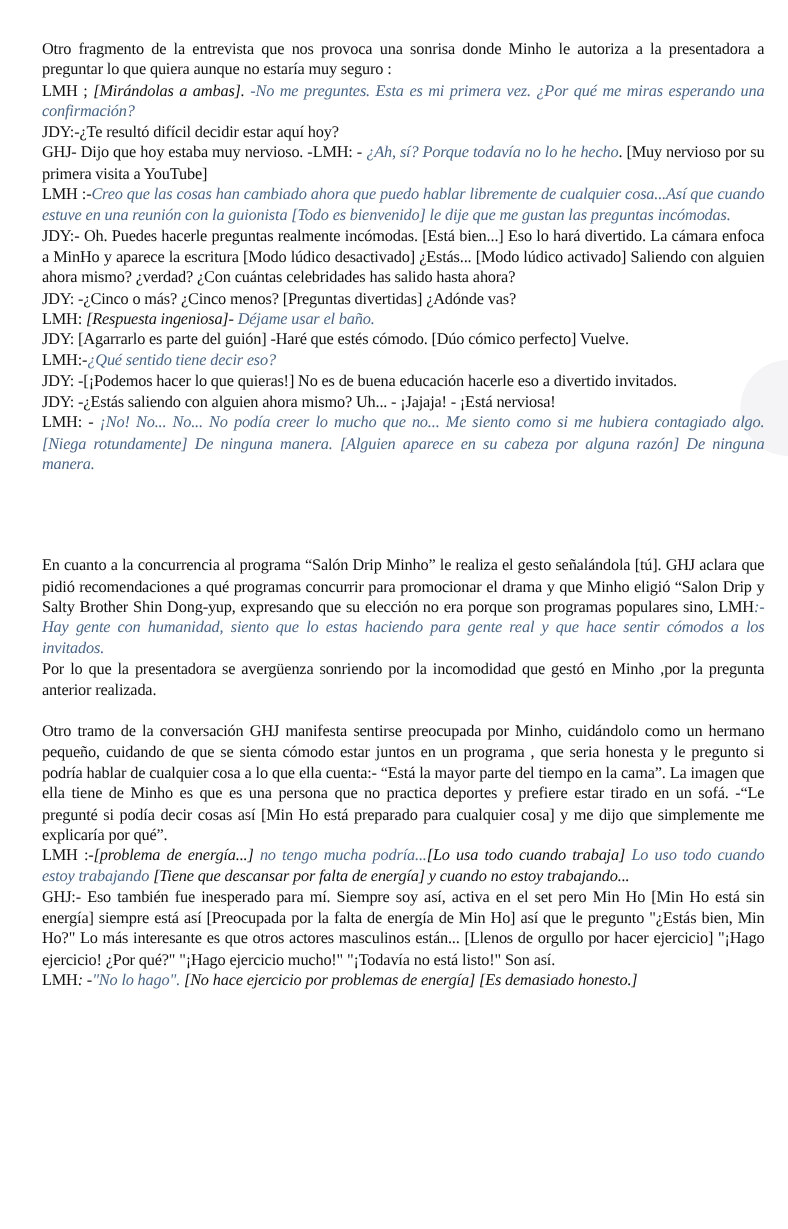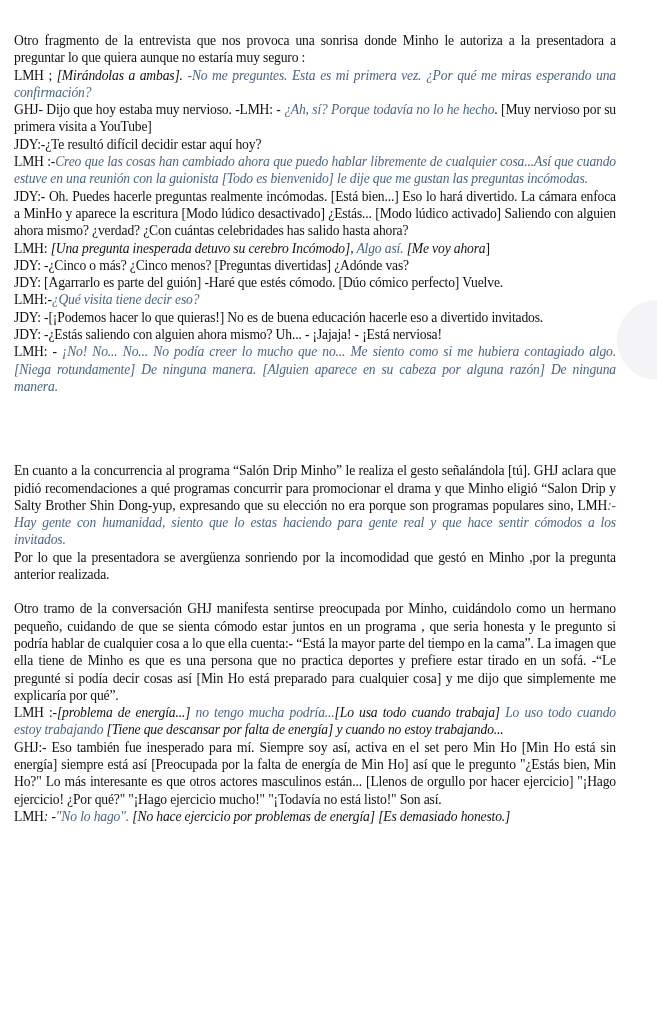--- a/index.html
+++ b/index.html
@@ -1,18 +1,18 @@
 <!DOCTYPE html>
 <html><head>
 <meta charset="utf-8">
 <style>
   html, body { margin: 0; padding: 0; background: #ffffff; }
   body { width: 657px; height: 1024px; position: relative; overflow: hidden; }
   .page {
-    position: absolute; left: 14px; top: 32px; width: 602px;
+    position: absolute; left: 35px; top: 32px; width: 602px;
     font-family: "Liberation Serif", serif;
     font-size: 13.6px; line-height: 17.3px; color: #111111;
     text-align: justify;
     letter-spacing: -0.15px;
   }
   .page p { margin: 0; }
   .i { font-style: italic; }
   .b { color: #4a6585; }
   .gap1 { height: 67px; }
   .gap2 { height: 17px; }
@@ -24,28 +24,28 @@
 </style>
 </head>
 <body>
 
 <div class="deco"></div>
 
 <div class="page">
   <p>Otro fragmento de la entrevista que nos provoca una sonrisa donde  Minho le autoriza a la presentadora a preguntar lo que quiera aunque no estaría muy seguro :</p>
   <div id="s1">
       <p><span>LMH  ; </span><span class="i">[Mirándolas a ambas]. </span><span class="i b">-No me preguntes. Esta es mi primera vez. ¿Por qué me miras esperando una confirmación?</span></p>
+      <p><span>JDY:-¿Te resultó difícil decidir estar aquí hoy?</span></p>
       <p><span>GHJ- Dijo que hoy estaba muy nervioso. -LMH: - </span><span class="i b">¿Ah, sí? Porque todavía no lo he hecho</span><span>. [Muy nervioso por su primera visita a YouTube]</span></p>
-      <p><span>JDY:-¿Te resultó difícil decidir estar aquí hoy?</span></p>
       <p><span>LMH :-</span><span class="i b">Creo que las cosas han cambiado ahora que puedo hablar libremente de cualquier cosa...Así que cuando estuve en una reunión con la guionista [Todo es bienvenido] le dije que me gustan las preguntas incómodas.</span></p>
       <p><span>JDY:- Oh. Puedes hacerle preguntas realmente incómodas. [Está bien...] Eso lo hará divertido. La cámara enfoca a MinHo y aparece la escritura [Modo lúdico desactivado] ¿Estás... [Modo lúdico activado] Saliendo con alguien ahora mismo? ¿verdad? ¿Con cuántas celebridades has salido hasta ahora?</span></p>
-      <p><span>LMH:  </span><span class="i">[Una pregunta inesperada detuvo su cerebro Incómodo], </span><span class="i b">Algo así. </span><span class="i">[Me voy ahora</span><span>]</span></p>
       <p><span>JDY: -¿Cinco o más? ¿Cinco menos? [Preguntas divertidas] ¿Adónde vas?</span></p>
+      <p><span>LMH:  </span><span class="i">[Respuesta ingeniosa]- </span><span class="i b">Déjame usar el baño.</span></p>
       <p><span>JDY: [Agarrarlo es parte del guión] -Haré que estés cómodo. [Dúo cómico perfecto] Vuelve.</span></p>
-      <p><span>LMH:-</span><span class="i b">¿Qué visita tiene decir eso?</span></p>
+      <p><span>LMH:-</span><span class="i b">¿Qué sentido tiene decir eso?</span></p>
       <p><span>JDY: -[¡Podemos hacer lo que quieras!] No es de buena educación hacerle eso a divertido invitados.</span></p>
       <p><span>JDY: -¿Estás saliendo con alguien ahora mismo? Uh... - ¡Jajaja! - ¡Está nerviosa!</span></p>
       <p><span>LMH: - </span><span class="i b">¡No! No... No... No podía creer lo mucho que no... Me siento como si me hubiera contagiado algo. [Niega rotundamente] De ninguna manera. [Alguien aparece en su cabeza por alguna razón] De ninguna manera.</span></p>
     </div>
   <div class="gap1"></div>
   <div id="s2">
       <p><span>En cuanto a la concurrencia al programa  “Salón Drip Minho” le realiza el gesto señalándola [tú]. GHJ aclara que pidió recomendaciones a qué programas concurrir para promocionar el drama y que Minho eligió “Salon Drip y Salty Brother Shin Dong-yup, expresando que su elección no era porque son programas populares sino, LMH</span><span class="i b">:- Hay gente con humanidad, siento que lo estas haciendo para gente real y que hace sentir cómodos a los invitados.</span></p>
       <p><span>Por lo que la presentadora se avergüenza  sonriendo por la incomodidad que gestó en Minho ,por la pregunta anterior realizada.</span></p>
     </div>
   <div class="gap2"></div>

